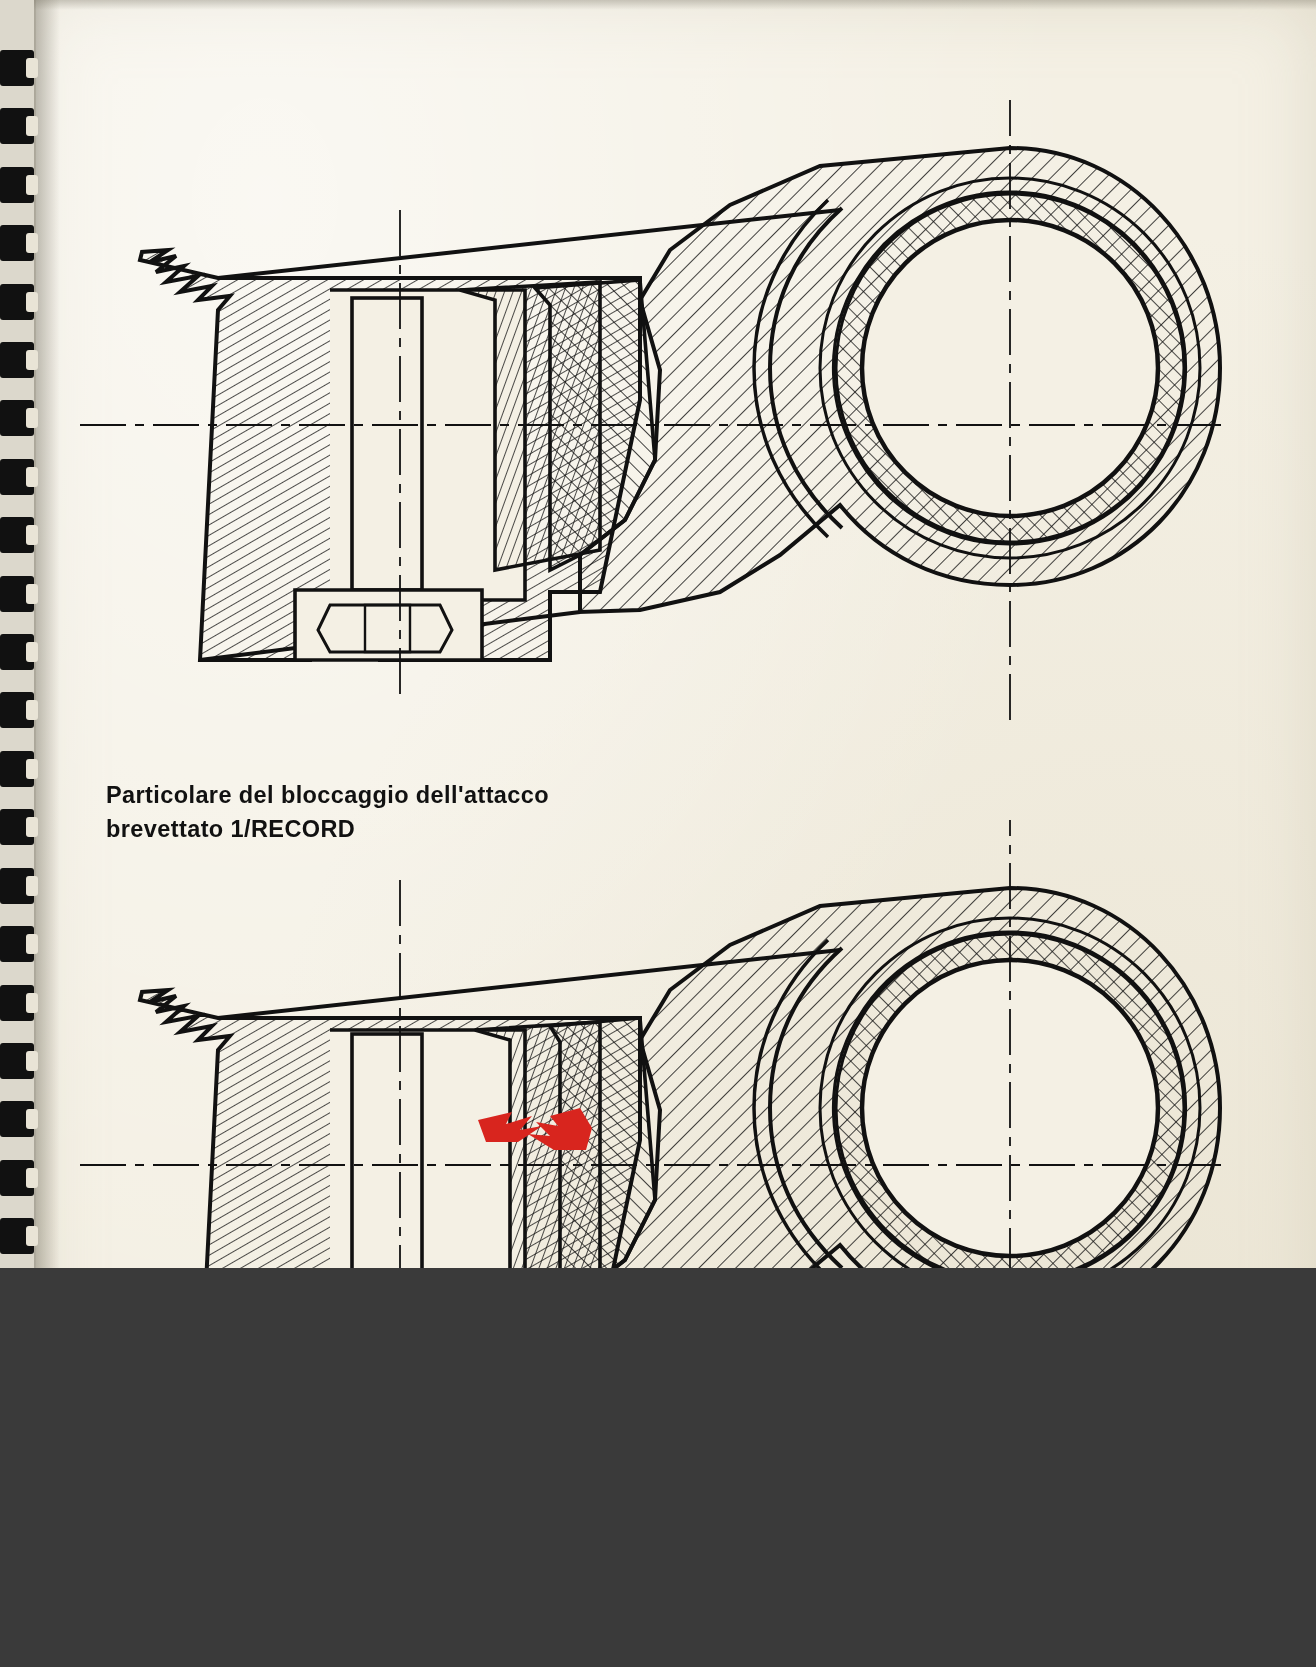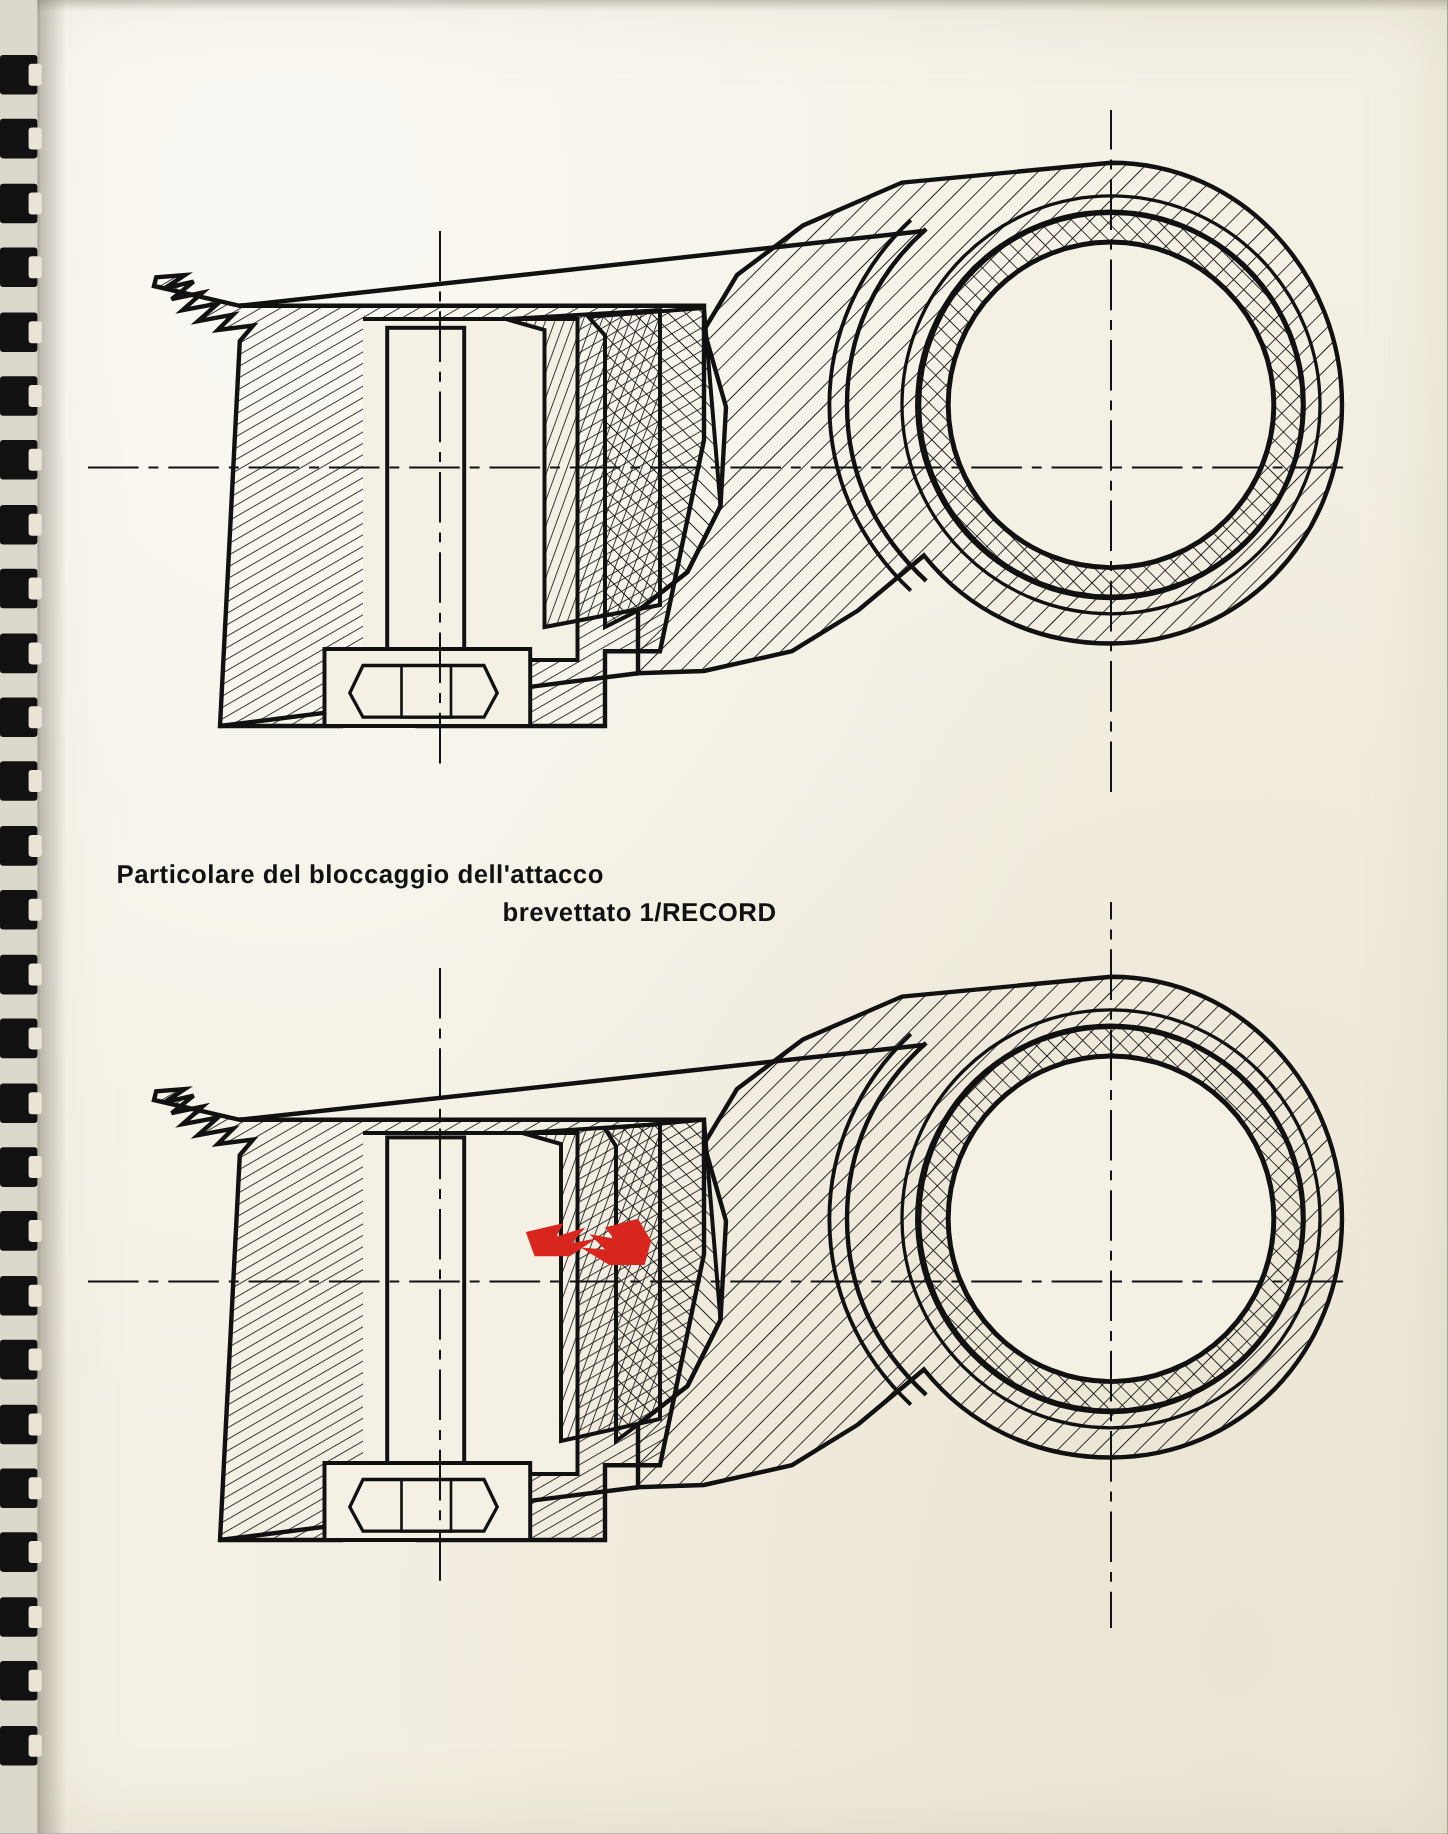--- a/index.html
+++ b/index.html
@@ -6,21 +6,21 @@
     margin: 0;
     padding: 0;
     background: #3a3a3a;
   }
   body {
     font-family: "Liberation Sans", sans-serif;
   }
   #page {
     position: relative;
     width: 1316px;
-    height: 1667px;
+    height: 1268px;
     overflow: hidden;
     background: #efeade;
   }
   
   #paper {
     position: absolute;
     left: 34px;
     top: 0px;
     width: 1282px;
     height: 1667px;
@@ -83,21 +83,21 @@
     position: absolute;
     left: 106px;
     top: 778px;
     width: 600px;
     font-size: 23.5px;
     font-weight: bold;
     color: #111;
     letter-spacing: 0.4px;
     line-height: 1.45;
   }
-  #caption .l2 { display:block;text-align:right; }
+  #caption .l2 { display:block; }
   svg { display:block; }
   .fig { position:absolute; }
 </style>
 </head>
 <body>
 
 <div id="page">
 
   <div id="paper"></div>
   <div id="gutter"></div>

